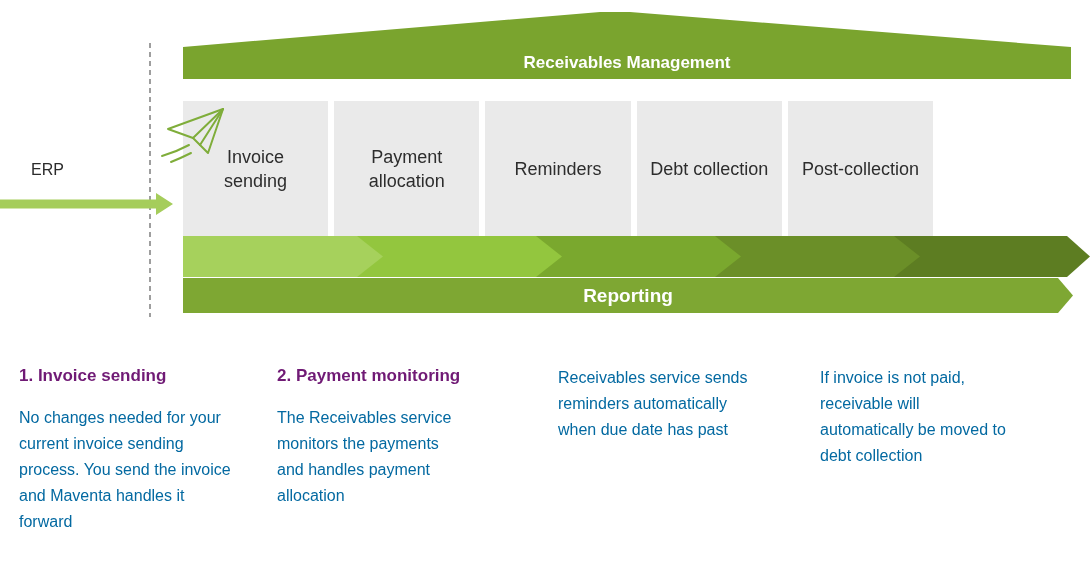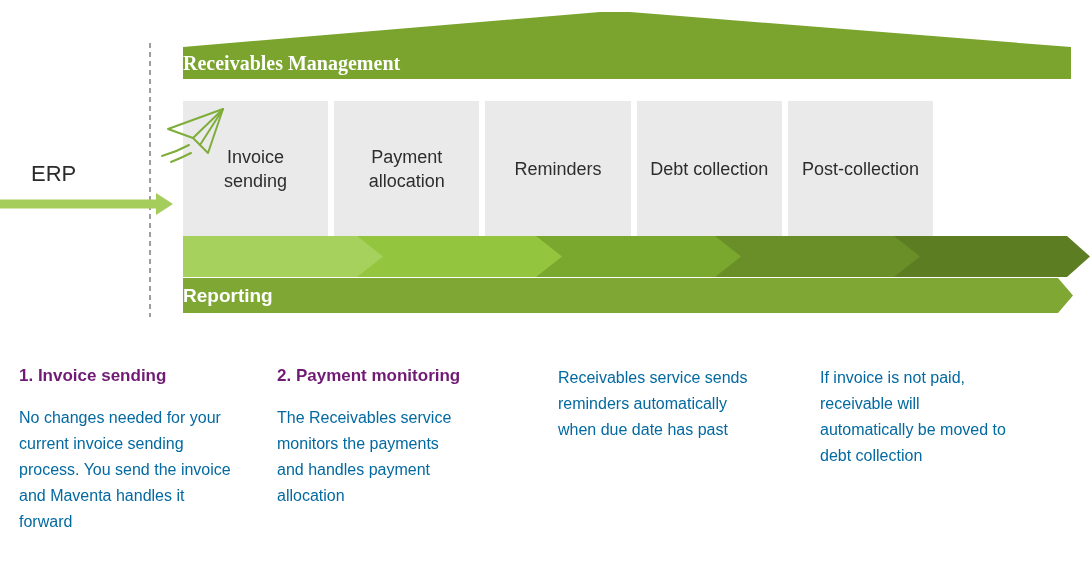--- a/index.html
+++ b/index.html
@@ -9,46 +9,46 @@
   }
   
   .dash-line{
     position:absolute;left:149px;top:43px;width:2px;height:274px;
     background:repeating-linear-gradient(to bottom,#9e9e9e 0 5px,transparent 5px 9px);
   }
   
   .banner{position:absolute;left:183px;top:12px;width:888px;height:67px;}
   .banner-title{
     position:absolute;left:183px;top:12px;width:888px;height:61px;
-    display:flex;align-items:flex-end;justify-content:flex-start;
-    color:#ffffff;font-size:20px;font-weight:600;line-height:20px;padding-bottom:0;font-family:Liberation Serif, serif;
+    display:flex;align-items:flex-end;justify-content:center;
+    color:#ffffff;font-size:17px;font-weight:600;line-height:20px;padding-bottom:0;
   }
   .banner-title span{display:block;margin-bottom:0;}
   
-  .erp-label{position:absolute;left:31px;top:161px;font-size:22px;color:#2b2b2b;}
+  .erp-label{position:absolute;left:31px;top:161px;font-size:16px;color:#2b2b2b;}
   .erp-arrow{position:absolute;left:0px;top:193px;}
   
   .stages{
     position:absolute;left:183px;top:101px;width:750px;height:135px;
     display:flex;gap:6px;
   }
   .stage-box{
     flex:1;background:#eaeaea;display:flex;align-items:center;justify-content:center;
     text-align:center;font-size:18px;line-height:24px;color:#2d2d2d;padding:0 12px;
     box-sizing:border-box;
   }
   
   .plane{position:absolute;left:156px;top:96px;z-index:2;}
   
   .chevrons{position:absolute;left:183px;top:236px;}
   
   .reporting{position:absolute;left:183px;top:278px;}
   .reporting-label{
     position:absolute;left:183px;top:278px;width:890px;height:35px;
-    display:flex;align-items:center;
+    display:flex;align-items:center;justify-content:center;
     color:#ffffff;font-size:19px;font-weight:600;
   }
   
   .note{position:absolute;top:365px;}
   .note h3{margin:0 0 18px 0;font-size:17px;font-weight:700;color:#701a75;line-height:22px;}
   .note p{margin:0;font-size:16px;line-height:26px;color:#0369a1;white-space:pre-line;}
   .note-1{left:19px;width:252px;}
   .note-2{left:277px;width:242px;}
   .note-3{left:558px;width:250px;}
   .note-4{left:820px;width:252px;}

